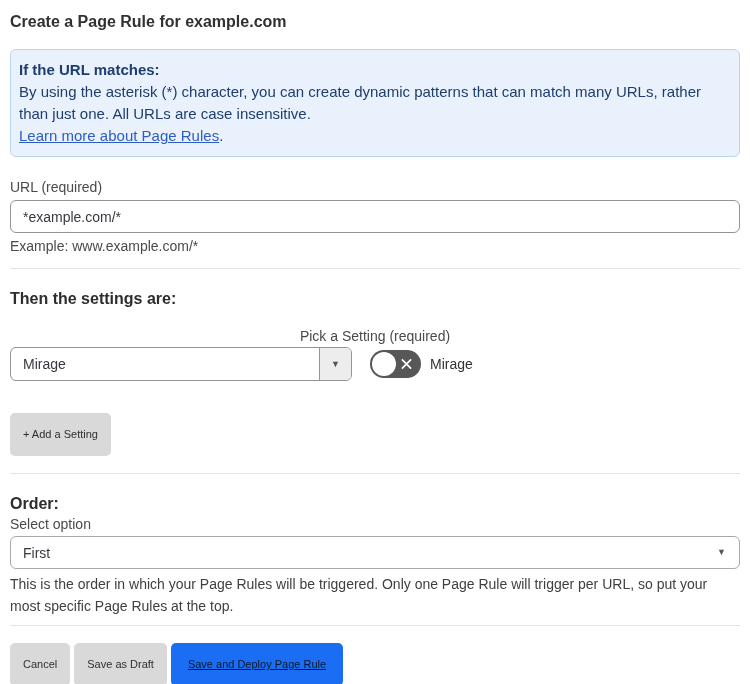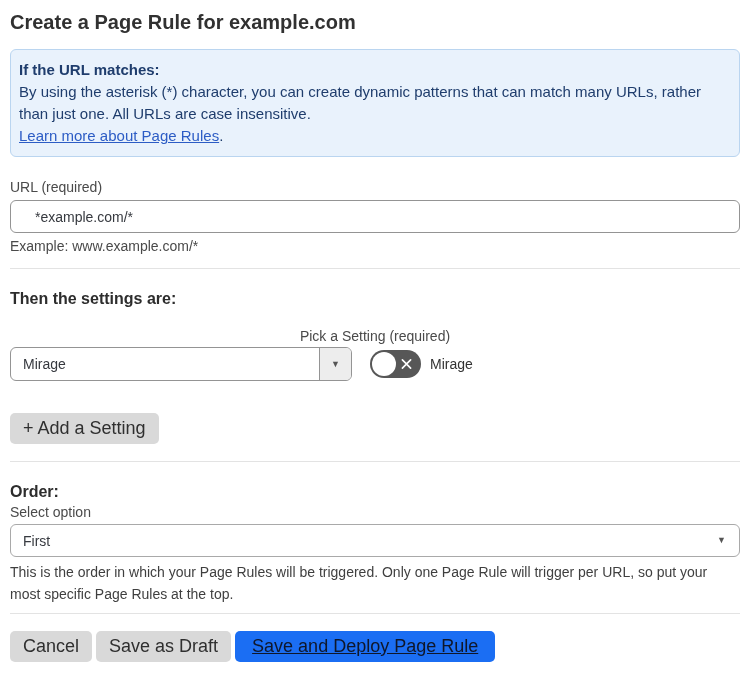--- a/index.html
+++ b/index.html
@@ -7,21 +7,21 @@
   body {
     width: 750px; height: 684px;
     font-family: "Liberation Sans", sans-serif;
     color: #333333;
     overflow: hidden;
   }
   .page { padding: 0 10px 10px 10px; width: 750px; }
 
   h1.page-title {
     margin: 8px 0 0 0;
-    font-size: 20px; line-height: 28px; font-weight: bold;
+    font-size: 16px; line-height: 28px; font-weight: bold;
     color: #313131;
   }
 
   
   .info-box {
     margin-top: 13px;
     background: #e9f2fc;
     border: 1px solid #bad5f0;
     border-radius: 6px;
     padding: 9px 8px;
@@ -41,21 +41,21 @@
   .helper {
     margin: 4px 0 0 0;
     font-size: 14px; line-height: 18px; color: #4a4a4a;
   }
 
   
   .text-input {
     margin-top: 4px;
     width: 100%; height: 33px;
     border: 1px solid #949494; border-radius: 6px;
-    padding: 0 24px;
+    padding: 0 12px;
     font-family: "Liberation Sans", sans-serif;
     font-size: 14px; color: #36393f;
     background: #ffffff;
     outline: none;
   }
 
   hr.divider {
     border: none; border-top: 1px solid #e3e3e3;
     margin: 13px 0 0 0;
   }
@@ -109,24 +109,24 @@
     background: #ffffff;
   }
   .toggle .x-wrap {
     position: absolute; right: 8px; top: 50%; transform: translateY(-50%);
     display: flex;
   }
   .toggle-label { margin-left: 9px; font-size: 14px; color: #333333; }
 
   
   .btn {
-    height: 31px;
+    height: 43px;
     border: none; border-radius: 5px;
     font-family: "Liberation Sans", sans-serif;
-    font-size: 18px; line-height: 17px;
+    font-size: 11px; line-height: 17px;
     padding: 0 13px;
     cursor: pointer;
   }
   .btn.gray { background: #d9d9d9; color: #2f2f2f; }
   .btn.blue { background: #1b6ef3; color: #0f172a; padding: 0 17px; text-decoration: underline; }
   .add-setting { margin-top: 32px; display: inline-block; }
 
   
   .select-full {
     margin-top: 3px;

